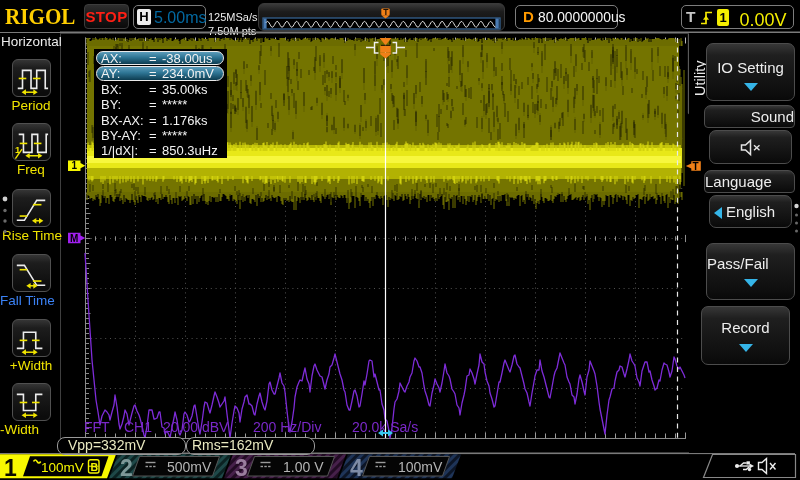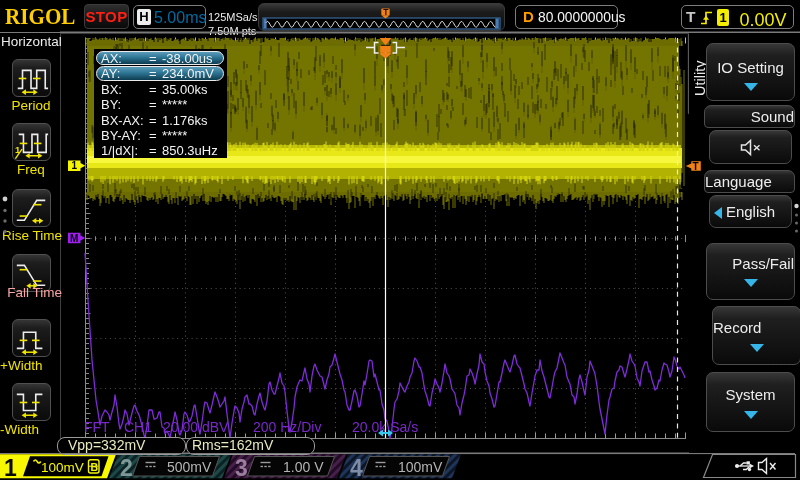--- a/index.html
+++ b/index.html
@@ -494,30 +494,30 @@
       </svg></div>
   <div class="abs" style="left:0;top:197px;width:62px;text-align:right;color:#f0e400;font-size:13.5px">Rise Time</div>
   <div class="abs ibtn" style="left:12px;top:223px;width:39px;height:38px"><svg width="37" height="36" viewBox="0 0 37 38">
         <path d="M3 11h8l13 21h9" stroke="#ececec" stroke-width="1.7" fill="none"></path>
         <line x1="6" y1="15.5" x2="14" y2="15.5" stroke="#f0e400" stroke-width="1.7"></line>
         <line x1="20" y1="27.5" x2="29" y2="27.5" stroke="#f0e400" stroke-width="1.7"></line>
         <line x1="16" y1="32.5" x2="22" y2="32.5" stroke="#f0e400" stroke-width="1.6"></line>
         <path d="M13 32.5l4.6-3v6z" fill="#f0e400"></path>
         <path d="M25 32.5l-4.6-3v6z" fill="#f0e400"></path>
       </svg></div>
-  <div class="abs" style="left:0;top:254px;width:62px;text-align:right;color:#fca5a5;font-size:13.5px">Fall Time</div>
+  <div class="abs" style="left:0;top:262px;width:62px;text-align:left;color:#3b82f6;font-size:13.5px">Fall Time</div>
   <div class="abs ibtn" style="left:12px;top:288px;width:39px;height:38px"><svg width="37" height="36" viewBox="0 0 37 38">
         <path d="M3 30h7v-17h13v17h7" stroke="#ececec" stroke-width="1.7" fill="none"></path>
         <line x1="6" y1="21.5" x2="14" y2="21.5" stroke="#f0e400" stroke-width="1.7"></line>
         <line x1="19" y1="21.5" x2="27" y2="21.5" stroke="#f0e400" stroke-width="1.7"></line>
         <line x1="11" y1="34" x2="22" y2="34" stroke="#f0e400" stroke-width="1.6"></line>
         <path d="M8 34l4.6-3v6z" fill="#f0e400"></path>
         <path d="M25 34l-4.6-3v6z" fill="#f0e400"></path>
       </svg></div>
-  <div class="abs" style="left:0;top:327px;width:62px;text-align:left;color:#f0e400;font-size:13.5px">+Width</div>
+  <div class="abs" style="left:0;top:327px;width:62px;text-align:center;color:#f0e400;font-size:13.5px">+Width</div>
   <div class="abs ibtn" style="left:12px;top:352px;width:39px;height:38px"><svg width="37" height="36" viewBox="0 0 37 38">
         <path d="M3 11h7v17h13v-17h7" stroke="#ececec" stroke-width="1.7" fill="none"></path>
         <line x1="6" y1="19.5" x2="14" y2="19.5" stroke="#f0e400" stroke-width="1.7"></line>
         <line x1="19" y1="19.5" x2="27" y2="19.5" stroke="#f0e400" stroke-width="1.7"></line>
         <line x1="11" y1="33" x2="22" y2="33" stroke="#f0e400" stroke-width="1.6"></line>
         <path d="M8 33l4.6-3v6z" fill="#f0e400"></path>
         <path d="M25 33l-4.6-3v6z" fill="#f0e400"></path>
       </svg></div>
   <div class="abs" style="left:0;top:391px;width:62px;text-align:left;color:#f0e400;font-size:13.5px">-Width</div>
   <svg class="abs" style="left:1px;top:163px" width="8" height="76">
@@ -539,30 +539,26 @@
     <svg style="margin-top:7px" width="24" height="19" viewBox="0 0 24 19">
         <path d="M2.5 7h4l5-4.5v14l-5-4.5h-4z" fill="none" stroke="#e5e5e5" stroke-width="1.5"></path>
         <path d="M15 7.2l5.5 5M20.5 7.2l-5.5 5" stroke="#e5e5e5" stroke-width="1.4"></path>
       </svg>
   </div>
   <div class="abs btn" style="left:15px;top:137px;width:91px;height:23px;text-align:left;border-radius:7px 7px 4px 4px"><span style="color:#ededed;font-size:15px;line-height:21px">Language</span></div>
   <div class="abs btn" style="left:20px;top:162px;width:83px;height:33px;text-align:center">
     <span style="color:#ededed;font-size:15px;line-height:31px">English</span>
     <div class="abs" style="left:4px;top:11px;width:0;height:0;border-top:6px solid transparent;border-bottom:6px solid transparent;border-right:8px solid #35b5e8"></div>
   </div>
-  <div class="abs btn" style="left:17px;top:210px;width:89px;height:57px;text-align:right">
+  <div class="abs btn" style="left:17px;top:210px;width:89px;height:57px;text-align:left">
     <span style="color:#ededed;font-size:15px;display:block;margin-top:11px">Pass/Fail</span>
     <div class="cy" style="margin:7px auto 0"></div>
   </div>
-  <div class="abs btn" style="left:23px;top:273px;width:89px;height:59px;text-align:left">
+  <div class="abs btn" style="left:12px;top:273px;width:89px;height:59px;text-align:center">
     <span style="color:#ededed;font-size:15px;display:block;margin-top:12px">Record</span>
-    <div class="cy" style="margin:8px auto 0"></div>
-  </div>
-  <div class="abs btn" style="left:17px;top:339px;width:89px;height:60px;text-align:center">
-    <span style="color:#ededed;font-size:15px;display:block;margin-top:13px">System</span>
     <div class="cy" style="margin:8px auto 0"></div>
   </div>
   <svg class="abs" style="left:104px;top:168px" width="7" height="70">
       <circle cx="3.5" cy="5" r="2.2" fill="#d5d5d5"></circle>
       <circle cx="3.5" cy="14" r="1.5" fill="#686868"></circle>
       <circle cx="3.5" cy="22" r="1.5" fill="#686868"></circle>
       <circle cx="3.5" cy="30" r="1.5" fill="#686868"></circle>
     </svg>
 </div>
 

